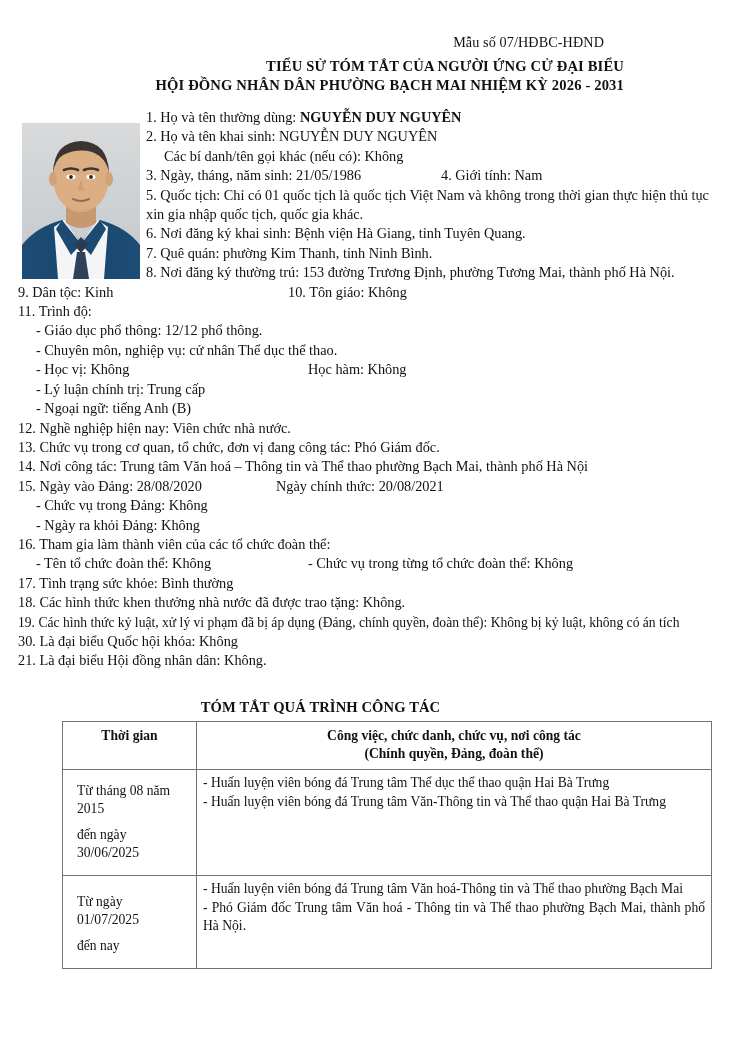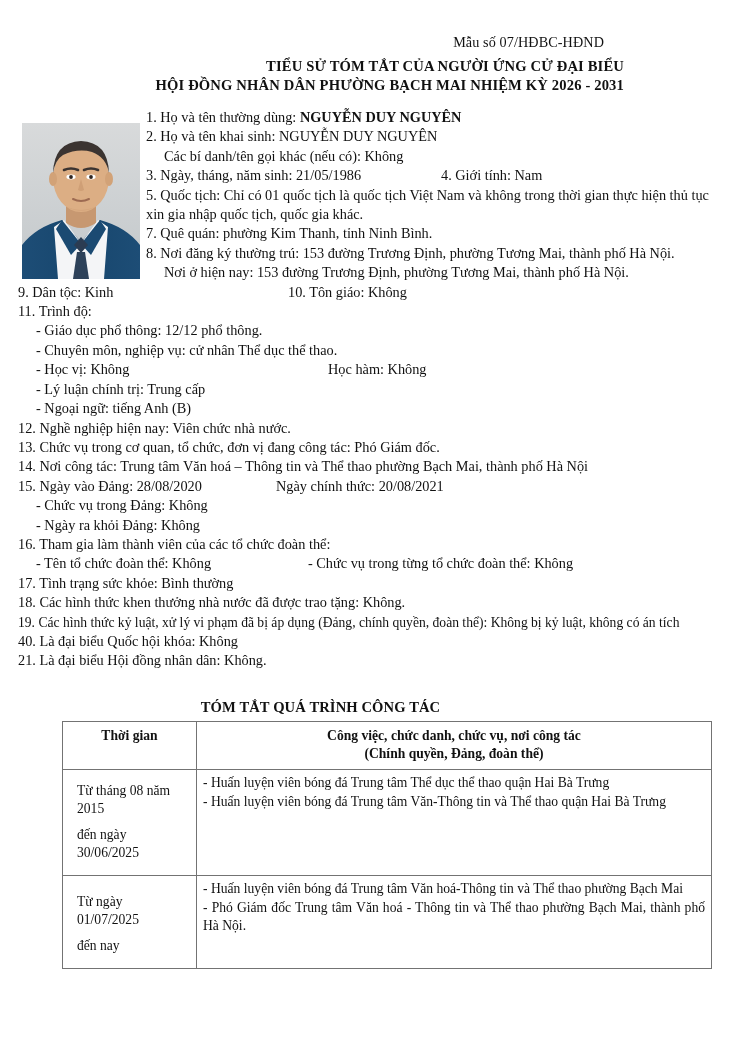--- a/index.html
+++ b/index.html
@@ -175,35 +175,35 @@
     <div class="ln indent-photo-sub">Các bí danh/tên gọi khác (nếu có): Không</div>
 
     <div class="ln indent-photo">
       <span>3. Ngày, tháng, năm sinh: 21/05/1986</span>
       <span class="col2" style="left:295px;">4. Giới tính: Nam</span>
     </div>
 
     <div class="ln indent-photo">5. Quốc tịch: Chỉ có 01 quốc tịch là quốc tịch Việt Nam và không trong thời gian thực hiện thủ tục</div>
     <div class="ln" style="margin-left:128px;">xin gia nhập quốc tịch, quốc gia khác.</div>
 
+    <div class="ln indent-photo">6. Nơi đăng ký khai sinh: Bệnh viện Hà Giang, tỉnh Tuyên Quang.</div>
     <div class="ln indent-photo">7. Quê quán: phường Kim Thanh, tỉnh Ninh Bình.</div>
     <div class="ln indent-photo">8. Nơi đăng ký thường trú: 153 đường Trương Định, phường Tương Mai, thành phố Hà Nội.</div>
-    <div class="ln indent-photo-sub">Nơi ở hiện nay: 153 đường Trương Định, phường Tương Mai, thành phố Hà Nội.</div>
 
     <div class="ln">
       <span>9. Dân tộc: Kinh</span>
       <span class="col2" style="left:270px;">10. Tôn giáo: Không</span>
     </div>
 
     <div class="ln">11. Trình độ:</div>
     <div class="ln sub">- Giáo dục phổ thông: 12/12 phổ thông.</div>
     <div class="ln sub">- Chuyên môn, nghiệp vụ: cử nhân Thể dục thể thao.</div>
     <div class="ln sub">
       <span>- Học vị: Không</span>
-      <span class="col2" style="left:272px;margin-left:20px;">Học hàm: Không</span>
+      <span class="col2" style="left:272px;">Học hàm: Không</span>
     </div>
     <div class="ln sub">- Lý luận chính trị: Trung cấp</div>
     <div class="ln sub">- Ngoại ngữ: tiếng Anh (B)</div>
 
     <div class="ln">12. Nghề nghiệp hiện nay: Viên chức nhà nước.</div>
     <div class="ln">13. Chức vụ trong cơ quan, tổ chức, đơn vị đang công tác: Phó Giám đốc.</div>
     <div class="ln">14. Nơi công tác: Trung tâm Văn hoá – Thông tin và Thể thao phường Bạch Mai, thành phố Hà Nội</div>
 
     <div class="ln">
       <span>15. Ngày vào Đảng: 28/08/2020</span>
@@ -216,21 +216,21 @@
 
     <div class="ln">16. Tham gia làm thành viên của các tổ chức đoàn thể:</div>
     <div class="ln sub">
       <span>- Tên tổ chức đoàn thể: Không</span>
       <span class="col2" style="left:272px;">- Chức vụ trong từng tổ chức đoàn thể: Không</span>
     </div>
 
     <div class="ln">17. Tình trạng sức khỏe: Bình thường</div>
     <div class="ln">18. Các hình thức khen thưởng nhà nước đã được trao tặng: Không.</div>
     <div class="ln" style="font-size:13.6px;">19. Các hình thức kỷ luật, xử lý vi phạm đã bị áp dụng (Đảng, chính quyền, đoàn thể): Không bị kỷ luật, không có án tích</div>
-    <div class="ln">40. Là đại biểu Quốc hội khóa: Không</div>
+    <div class="ln">30. Là đại biểu Quốc hội khóa: Không</div>
     <div class="ln">21. Là đại biểu Hội đồng nhân dân: Không.</div>
   </div>
 
   <div class="sec-title">TÓM TẮT QUÁ TRÌNH CÔNG TÁC</div>
 
   <table class="career">
     <thead>
       <tr>
         <th class="c-time">Thời gian</th>
         <th>

